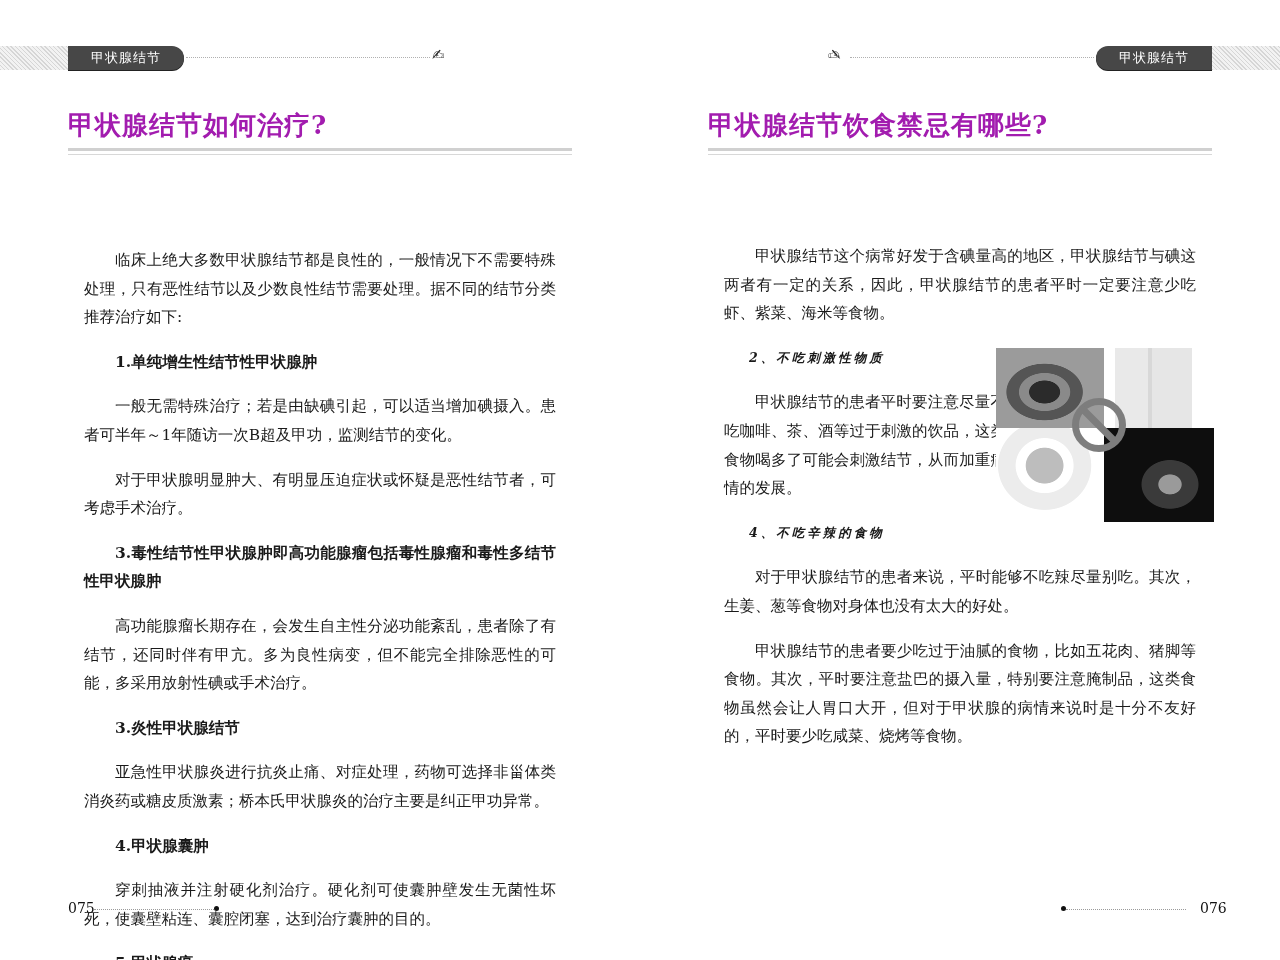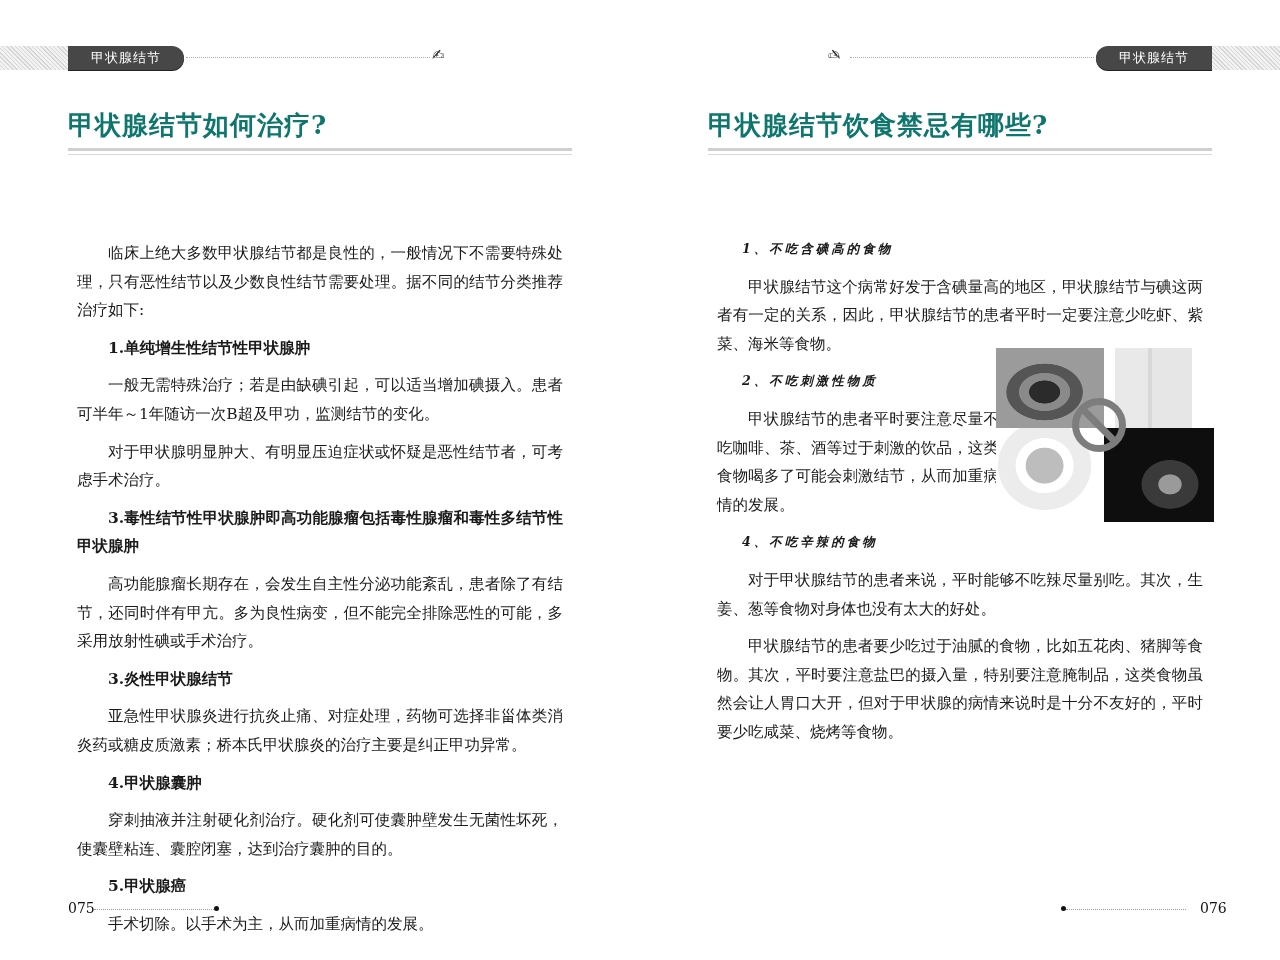--- a/index.html
+++ b/index.html
@@ -29,39 +29,39 @@
     .dotline { position: absolute; top: 57px; height: 0; border-top: 1px dotted #b0b0b0; }
     .left .dotline { left: 186px; width: 244px; }
     .right .dotline { left: 210px; width: 244px; }
     .pen { position: absolute; top: 46px; font-size: 15px; color: #222; font-family: "DejaVu Sans", sans-serif; }
     .left .pen { left: 432px; }
     .right .pen { left: 188px; transform: scaleX(-1); }
 
     
     .title {
       position: absolute; top: 108px; font-size: 26px; font-weight: bold; letter-spacing: 1px;
-      color: #0f766e; margin: 0;
+      color: #a21caf; margin: 0;
     }
     .left .title { left: 68px; }
     .right .title { left: 68px; }
     .rule {
       position: absolute; top: 148px; width: 504px; height: 7px;
       border-top: 3px solid #d0d0d0; border-bottom: 1px solid #d8d8d8; box-sizing: border-box;
     }
     .left .rule { left: 68px; }
     .right .rule { left: 68px; }
 
     
     .body {
       position: absolute; left: 68px; width: 504px;
       font-size: 15.5px; line-height: 28.6px; text-align: justify;
     }
     .left .body { top: 230px; }
     .right .body { top: 226px; }
-    .body p { margin: 9px; text-indent: 2em; }
+    .body p { margin: 16px; text-indent: 2em; }
     .body p.h { font-weight: bold; }
     .body p.s {
       font-style: italic; font-weight: bold; font-size: 12.5px; letter-spacing: 3px;
       font-family: "DejaVu Serif", serif;
     }
     .body p.narrow { width: 282px; }
 
     
     .figure {
       position: absolute; left: 356px; top: 348px; width: 218px; height: 174px;
@@ -130,21 +130,20 @@
 <div class="page right">
   <span class="pen">✍</span>
   <div class="dotline"></div>
   <div class="tab">甲状腺结节</div>
   <div class="hatch"></div>
 
   <h1 class="title">甲状腺结节饮食禁忌有哪些?</h1>
   <div class="rule"></div>
 
   <div class="body">
-    <p class="s">1、不吃含碘高的食物</p>
     <p>甲状腺结节这个病常好发于含碘量高的地区，甲状腺结节与碘这两者有一定的关系，因此，甲状腺结节的患者平时一定要注意少吃虾、紫菜、海米等食物。</p>
     <p class="s">2、不吃刺激性物质</p>
     <p class="narrow">甲状腺结节的患者平时要注意尽量不吃咖啡、茶、酒等过于刺激的饮品，这类食物喝多了可能会刺激结节，从而加重病情的发展。</p>
     <p class="s">4、不吃辛辣的食物</p>
     <p style="text-indent: 2em;">对于甲状腺结节的患者来说，平时能够不吃辣尽量别吃。其次，生姜、葱等食物对身体也没有太大的好处。</p>
     <p>甲状腺结节的患者要少吃过于油腻的食物，比如五花肉、猪脚等食物。其次，平时要注意盐巴的摄入量，特别要注意腌制品，这类食物虽然会让人胃口大开，但对于甲状腺的病情来说时是十分不友好的，平时要少吃咸菜、烧烤等食物。</p>
   </div>
 
   <div class="figure">
     <div class="ph tea"></div>

